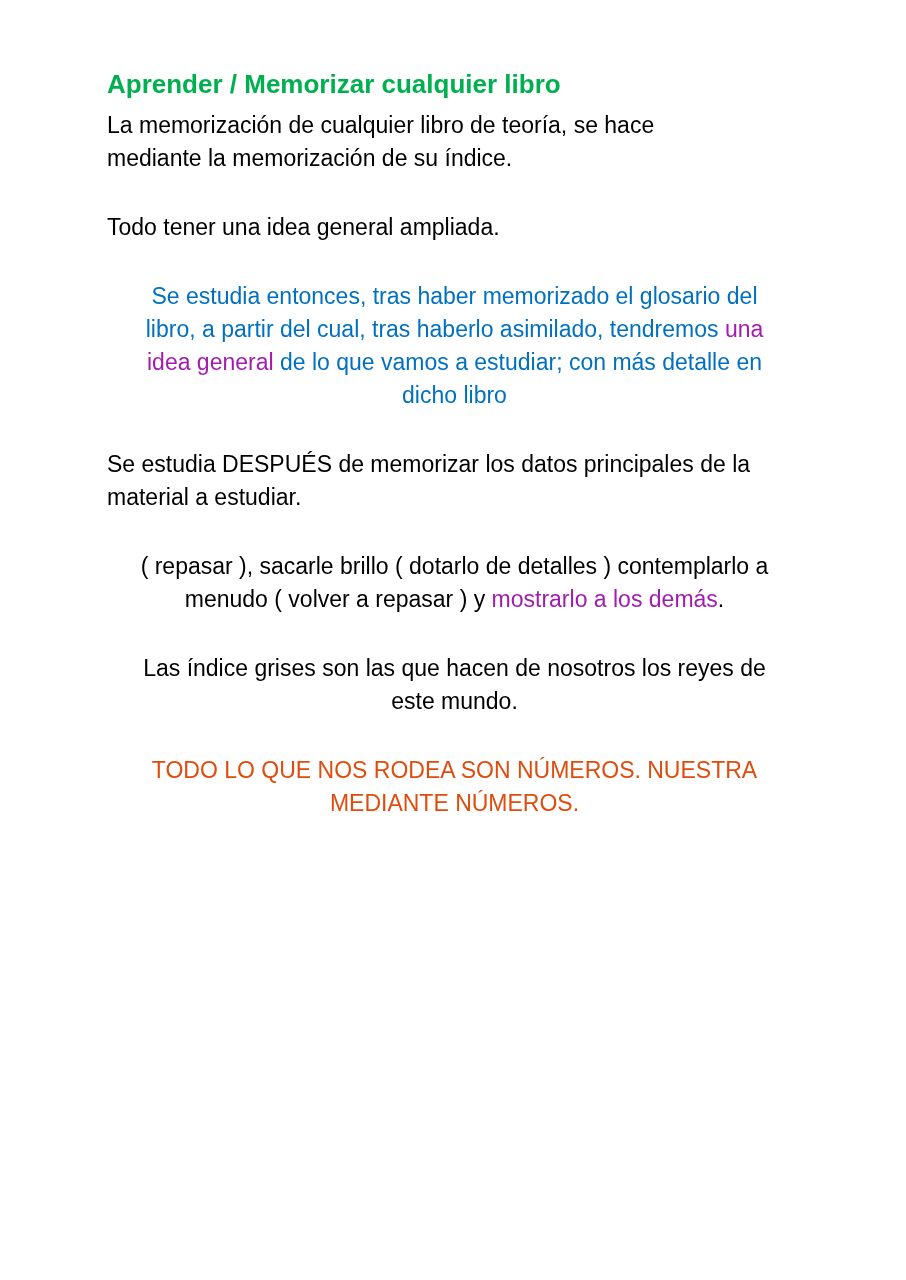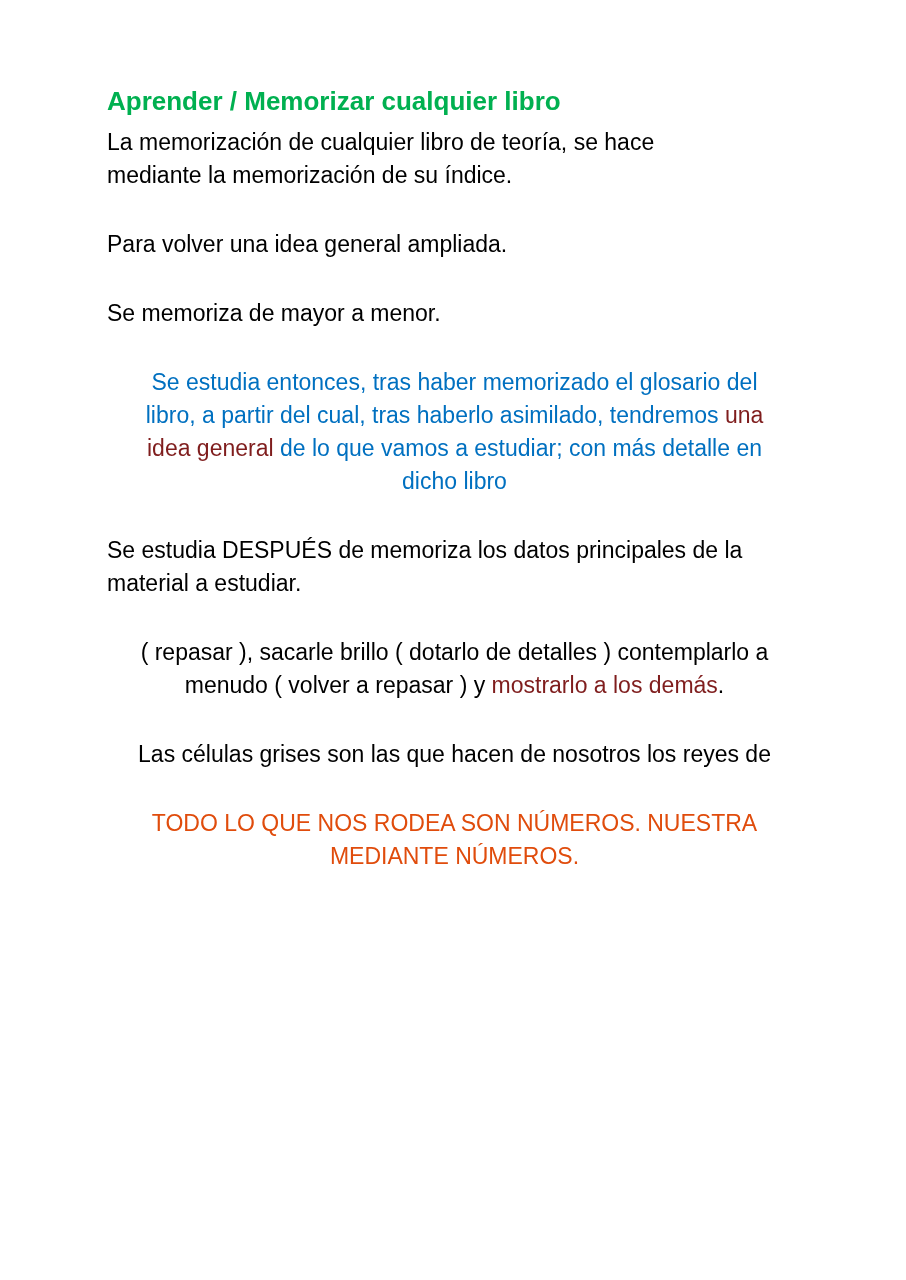--- a/index.html
+++ b/index.html
@@ -6,21 +6,21 @@
     margin: 0;
     padding: 0;
     background: #ffffff;
   }
   .page {
     position: relative;
     width: 906px;
     height: 1280px;
     background: #ffffff;
     box-sizing: border-box;
-    padding: 84px 104px 0 107px;
+    padding: 67px 104px 0 107px;
     font-family: "Liberation Sans", sans-serif;
     font-size: 23px;
     line-height: 33px;
     color: #000000;
     overflow: hidden;
   }
   .title {
     margin: 0;
     font-size: 26px;
     line-height: 34px;
@@ -34,66 +34,66 @@
     margin-top: 8px;
   }
   .center {
     text-align: center;
   }
   .line {
     display: block;
     white-space: pre-wrap;
   }
   .blue { color: #0070C0; }
-  .red { color: #7f1d1d; }
+  .red { color: #a21caf; }
   .orange-bold {
     color: #E04C0C;
     font-weight: normal;
   }
 </style>
 </head>
 <body>
 
 <div class="page">
 
   <h1 class="title">Aprender / Memorizar cualquier libro</h1>
 
   <p class="para first">
       <span class="line">La memorización de cualquier libro de teoría, se hace</span>
       <span class="line">mediante la memorización de su índice.</span>
     </p>
 
   <p class="para">
-      <span class="line">Para volver una idea general ampliada.</span>
+      <span class="line">Todo tener una idea general ampliada.</span>
     </p>
 
   <p class="para">
-      <span class="line">Se memoriza de mayor a menor.</span>
     </p>
 
   <p class="para center blue">
       <span class="line">Se estudia entonces, tras haber memorizado el glosario del</span>
       <span class="line"><span class="blue">libro, a partir del cual, tras haberlo asimilado, tendremos </span><span class="red">una</span></span>
       <span class="line"><span class="red">idea general</span><span class="blue"> de lo que vamos a estudiar; con más detalle en</span></span>
       <span class="line">dicho libro</span>
     </p>
 
   <p class="para">
-      <span class="line">Se estudia DESPUÉS de memoriza los datos principales de la</span>
+      <span class="line">Se estudia DESPUÉS de memorizar los datos principales de la</span>
       <span class="line">material a estudiar.</span>
     </p>
 
 
   <p class="para center">
       <span class="line">( repasar ), sacarle brillo ( dotarlo de detalles ) contemplarlo a</span>
       <span class="line"><span>menudo ( volver a repasar ) y </span><span class="red">mostrarlo a los demás</span><span>.</span></span>
     </p>
 
   <p class="para center">
-      <span class="line">Las células grises son las que hacen de nosotros los reyes de</span>
+      <span class="line">Las índice grises son las que hacen de nosotros los reyes de</span>
+      <span class="line">este mundo.</span>
     </p>
 
   <p class="para center orange-bold">
       <span class="line">TODO LO QUE NOS RODEA SON NÚMEROS. NUESTRA</span>
       <span class="line">MEDIANTE NÚMEROS.</span>
     </p>
 
 </div>
 
 </body></html>

